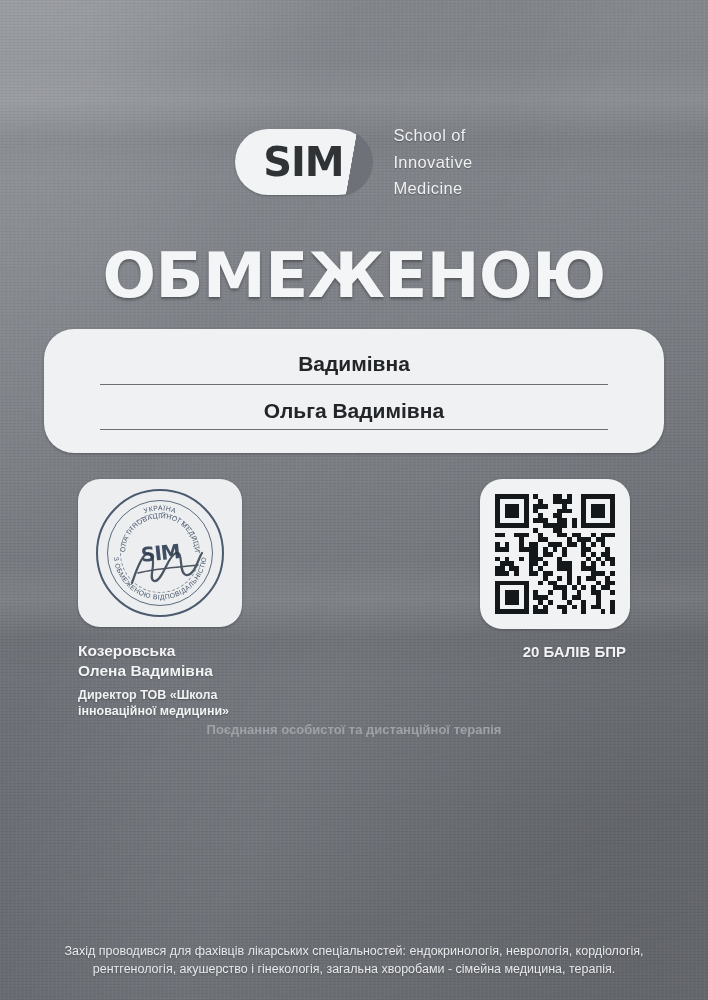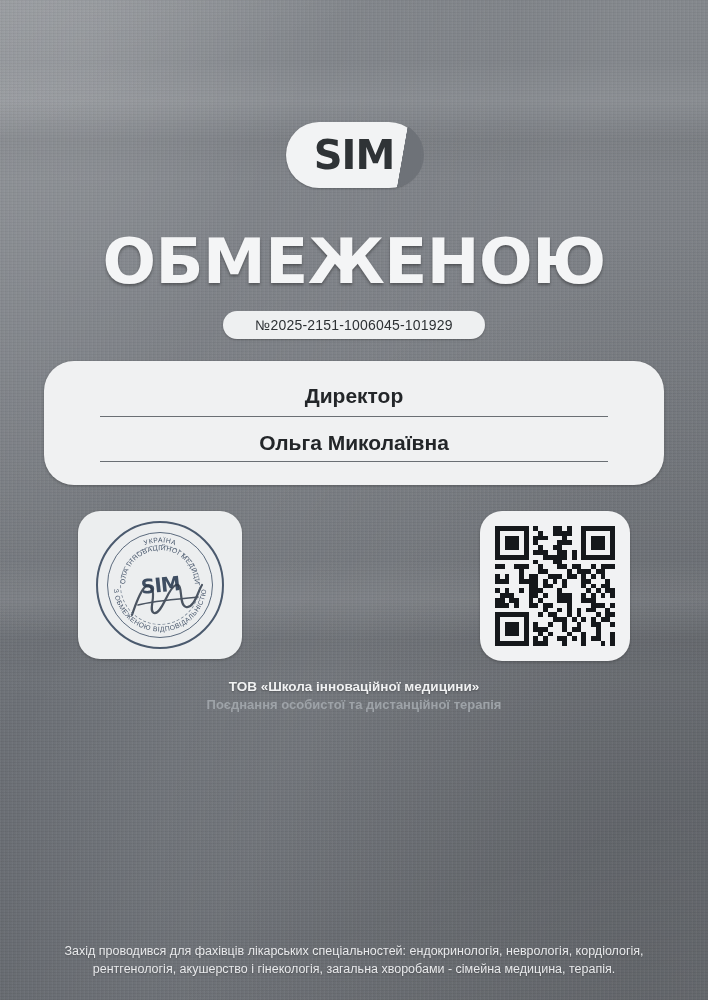--- a/index.html
+++ b/index.html
@@ -357,29 +357,31 @@
   <div class="texture"></div>
   <div class="texture2"></div>
 
   <div class="content">
 
     <div class="logo-row">
       <div class="logo-mark">
         <span class="sim-text">SIM</span>
         <span class="cut"></span>
       </div>
+      <div class="logo-words" style="white-space:pre-line">School of
+Innovative
+Medicine</div>
     </div>
 
     <div class="title">ОБМЕЖЕНОЮ</div>
 
-    <div class="number-pill">№2025-2151-1006045-101929</div>
 
     <div class="name-card">
-      <div class="name-line">Директор</div>
-      <div class="name-line last">Ольга Миколаївна</div>
+      <div class="name-line">Вадимівна</div>
+      <div class="name-line last">Ольга Вадимівна</div>
     </div>
 
 
     <div class="mid-row">
 
       <div class="stamp-card">
         <div class="stamp">
           <svg class="stamp-arc" viewBox="0 0 128 128">
             <defs>
               <path id="arcTop" d="M 20,64 A 44,44 0 0 1 108,64"></path>
@@ -1022,20 +1024,28 @@
             <i style="background: transparent;"></i>
             <i style="background: transparent;"></i>
             <i style="background: transparent;"></i>
             <i></i>
             <i style="background: transparent;"></i>
             <i></i>
           </div>
       </div>
     </div>
 
-
-    <div class="org-line">ТОВ «Школа інноваційної медицини»</div>
+    <div class="signer-row">
+      <div class="signer">
+        <div class="signer-name">Козеровська
+Олена Вадимівна</div>
+        <div class="signer-role">Директор ТОВ «Школа
+інноваційної медицини»</div>
+      </div>
+      <div class="points">20 БАЛІВ БПР</div>
+    </div>
+
     <div class="sub-line">Поєднання особистої та дистанційної терапія</div>
   </div>
 
   <div class="fine-print">Захід проводився для фахівців лікарських спеціальностей: ендокринологія, неврологія, кордіологія,
 рентгенологія, акушерство і гінекологія, загальна хворобами - сімейна медицина, терапія.</div>
 </div>
 
 </body></html>

